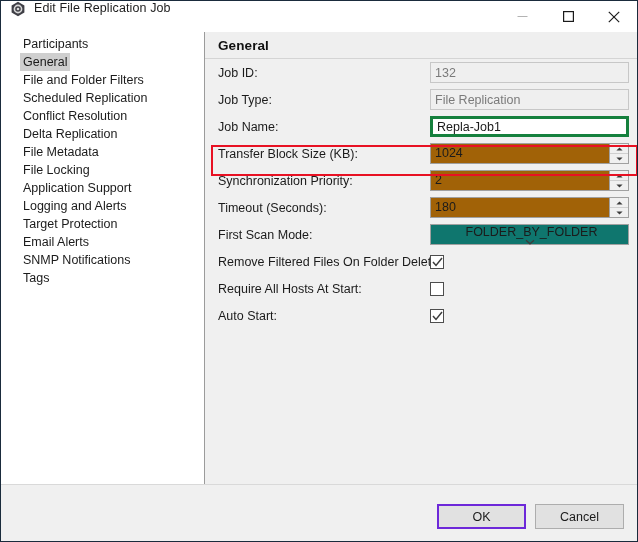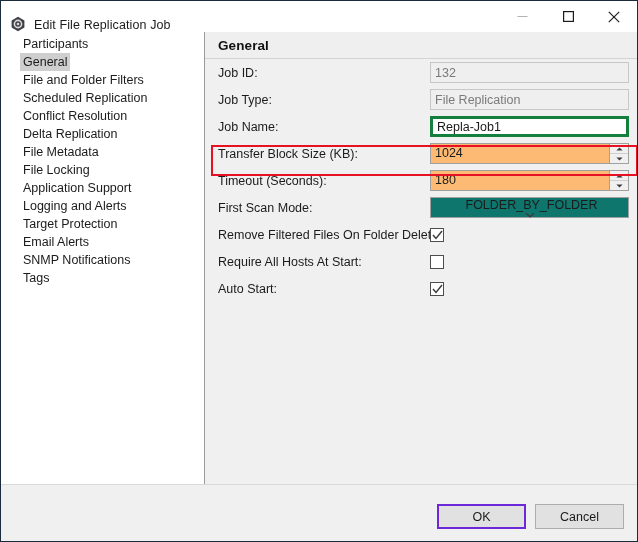--- a/index.html
+++ b/index.html
@@ -24,21 +24,21 @@
   }
 
   
   .titlebar {
     position: absolute;
     left: 0; top: 0;
     width: 636px;
     height: 31px;
     background: #ffffff;
     display: flex;
-    align-items: flex-end;
+    align-items: flex-start;
   }
   .app-icon {
     width: 16px;
     height: 16px;
     margin-left: 9px;
     margin-right: 8px;
     flex: 0 0 auto;
     display: block;
   }
   .title-text {
@@ -181,21 +181,21 @@
     border: 3px solid #15803d;
   }
 
   
   .spinner {
     position: relative;
     width: 199px;
     height: 21px;
     box-sizing: border-box;
     border: 1px solid #a0a0a0;
-    background: #fdba74;
+    background: #a16207;
     display: flex;
     align-items: center;
   }
   .spinner .sval {
     flex: 1;
     font-size: 12.5px;
     color: #1b1b1b;
     padding-left: 4px;
     line-height: 19px;
   }
@@ -405,20 +405,40 @@
                 <div class="spin-btn down">
                   <svg width="7" height="4" viewBox="0 0 7 4">
                     <polygon points="0.4,0.4 6.6,0.4 3.5,3.6" fill="#3c3c3c"></polygon>
                   </svg>
                 </div>
               </div>
             </div>
           </div>
         </div>
 
+        <div class="row">
+          <span class="label">Synchronization Priority:</span>
+          <div class="fieldwrap">
+            <div class="spinner">
+              <span class="sval">2</span>
+              <div class="spin-btns">
+                <div class="spin-btn up">
+                  <svg width="7" height="4" viewBox="0 0 7 4">
+                    <polygon points="3.5,0.4 6.6,3.6 0.4,3.6" fill="#3c3c3c"></polygon>
+                  </svg>
+                </div>
+                <div class="spin-btn down">
+                  <svg width="7" height="4" viewBox="0 0 7 4">
+                    <polygon points="0.4,0.4 6.6,0.4 3.5,3.6" fill="#3c3c3c"></polygon>
+                  </svg>
+                </div>
+              </div>
+            </div>
+          </div>
+        </div>
 
         <div class="row">
           <span class="label">Timeout (Seconds):</span>
           <div class="fieldwrap">
             <div class="spinner">
               <span class="sval">180</span>
               <div class="spin-btns">
                 <div class="spin-btn up">
                   <svg width="7" height="4" viewBox="0 0 7 4">
                     <polygon points="3.5,0.4 6.6,3.6 0.4,3.6" fill="#3c3c3c"></polygon>

